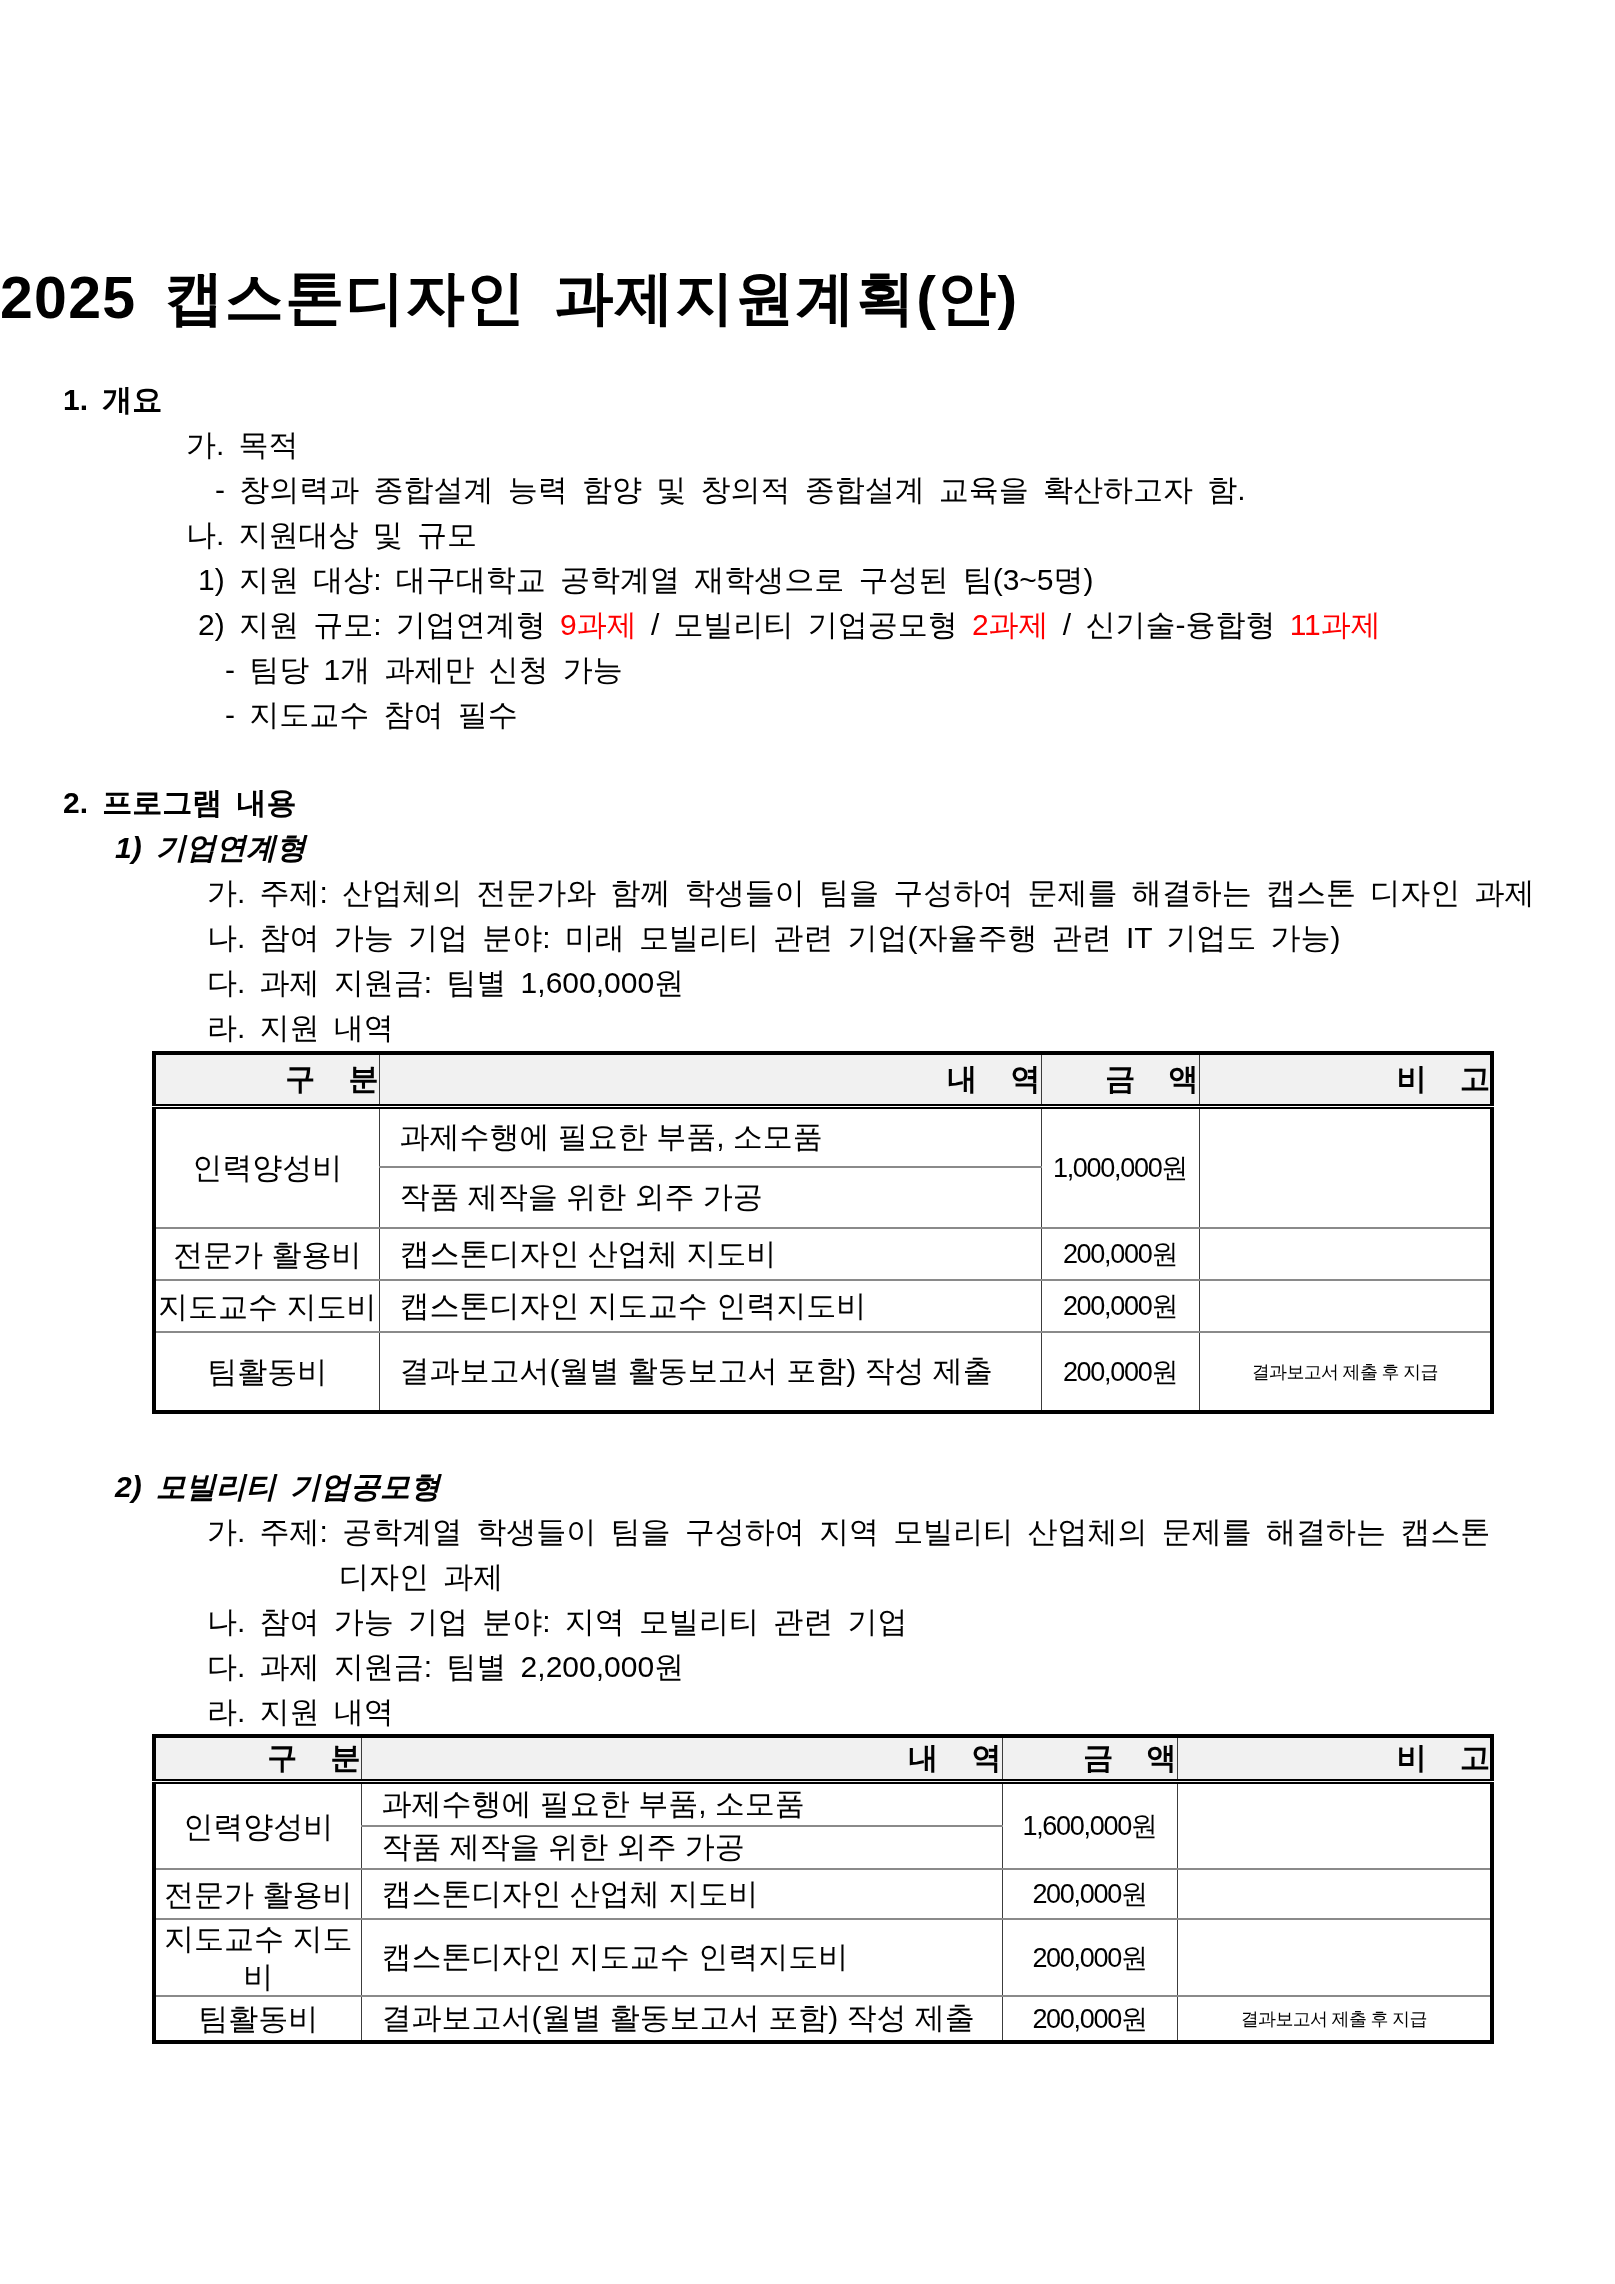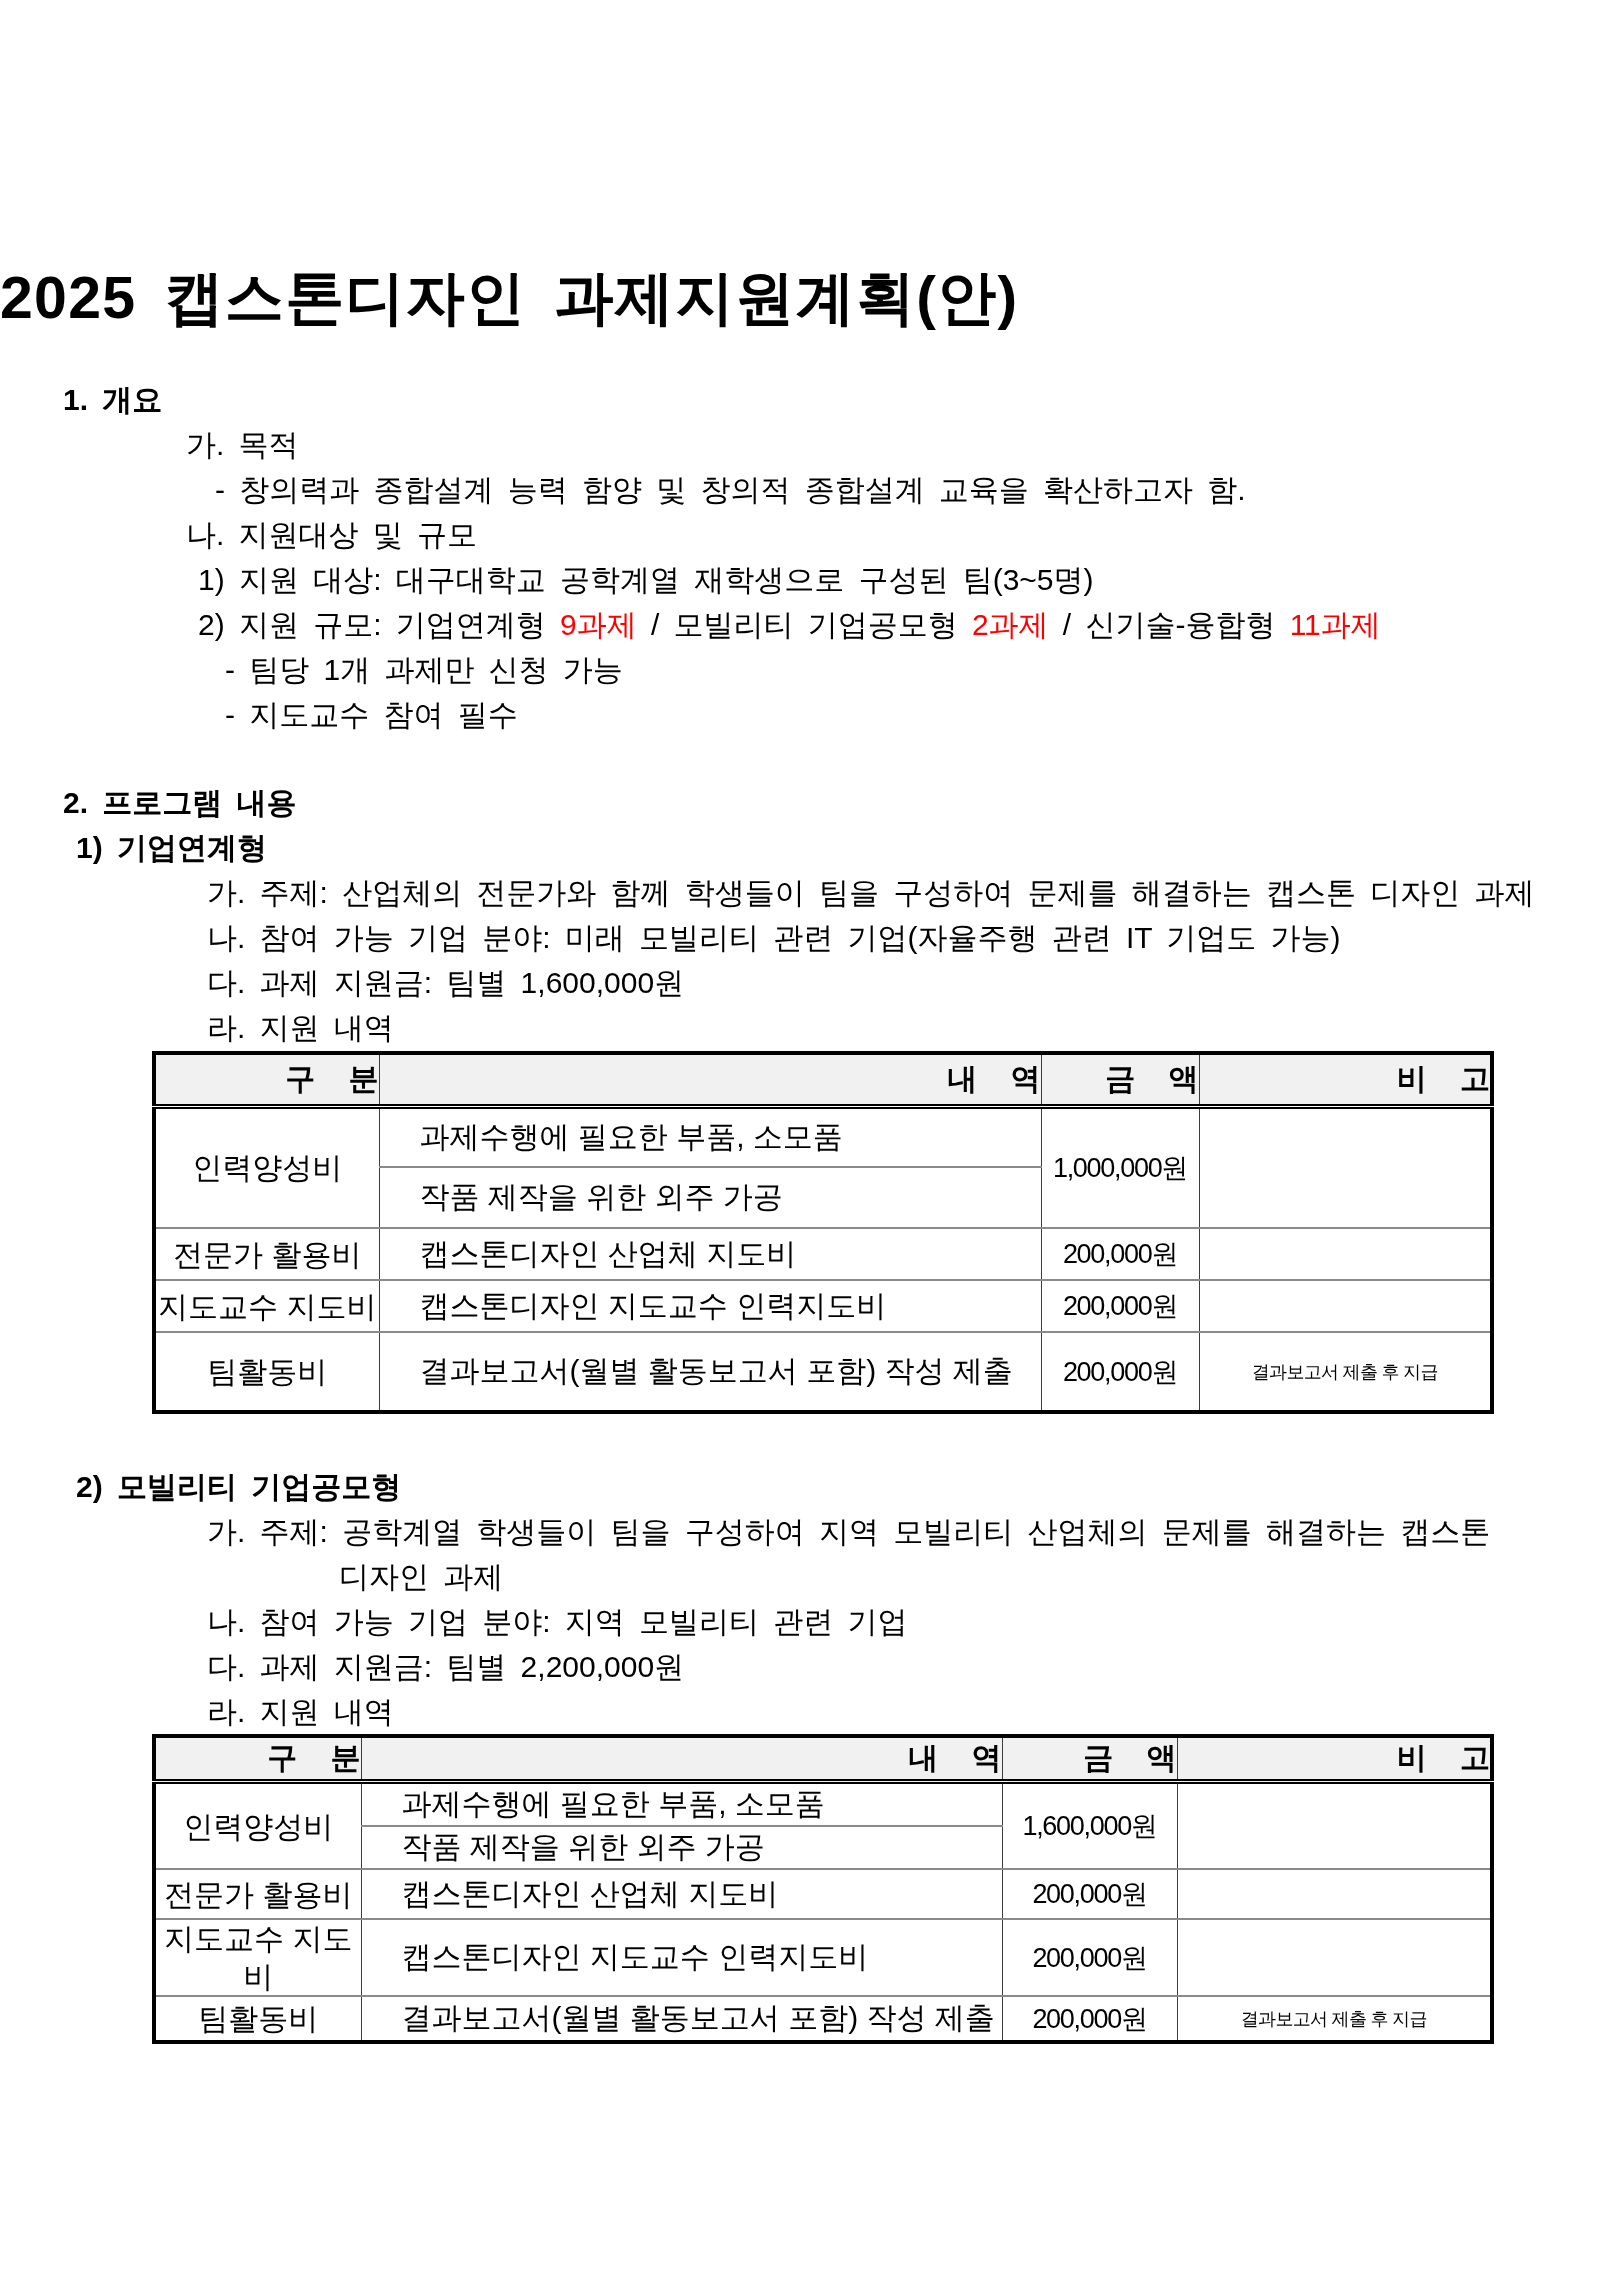--- a/index.html
+++ b/index.html
@@ -25,21 +25,21 @@
     word-spacing:5.9px;
     white-space:nowrap;
   }
   .bold { font-weight:bold; }
   .red  { color:#ff0000; font-weight:normal; }
   .ind-a { margin-left:63px; }  
   .ind-b { margin-left:186px; }  
   .ind-c { margin-left:215px; }  
   .ind-d { margin-left:198px; }  
   .ind-e { margin-left:225px; }  
-  .ind-f { margin-left:76px; }  
+  .ind-f { margin-left:115px;font-style:italic; }  
   .ind-g { margin-left:207px; }  
   .ind-h { margin-left:339px; }  
   .gap-s2 { margin-top:43px; }
   .gap-p2 { margin-top:50px; }
 
   table.tbl {
     border-collapse:collapse;
     table-layout:fixed;
     margin-left:152px;
     width:1338px;
@@ -59,21 +59,21 @@
     padding:0;
   }
   .tbl td {
     border-left:1.3px solid #3c3c3c;
     font-size:30px;
     vertical-align:middle;
     padding:0;
   }
   .tbl tr.rowdiv td { border-top:2px solid #8a8a8a; }
   .tbl td.cat    { text-align:center; line-height:1.25; }
-  .tbl td.detail { text-align:left; padding-left:40px; white-space:nowrap; }
+  .tbl td.detail { text-align:left; padding-left:20px; white-space:nowrap; }
   .tbl td.amount { text-align:center; font-size:27px; letter-spacing:-1.3px; white-space:nowrap; }
   .tbl td.note   { text-align:center; font-size:18px; letter-spacing:-0.7px; white-space:nowrap;margin-left:44px; }
   
   .tbl1 tr.hr  { height:53px; }
   .tbl1 tr.r1a { height:61px; }
   .tbl1 tr.r1b { height:61px; }
   .tbl1 tr.r2  { height:52px; }
   .tbl1 tr.r3  { height:52px; }
   .tbl1 tr.r4  { height:80px; }
   

